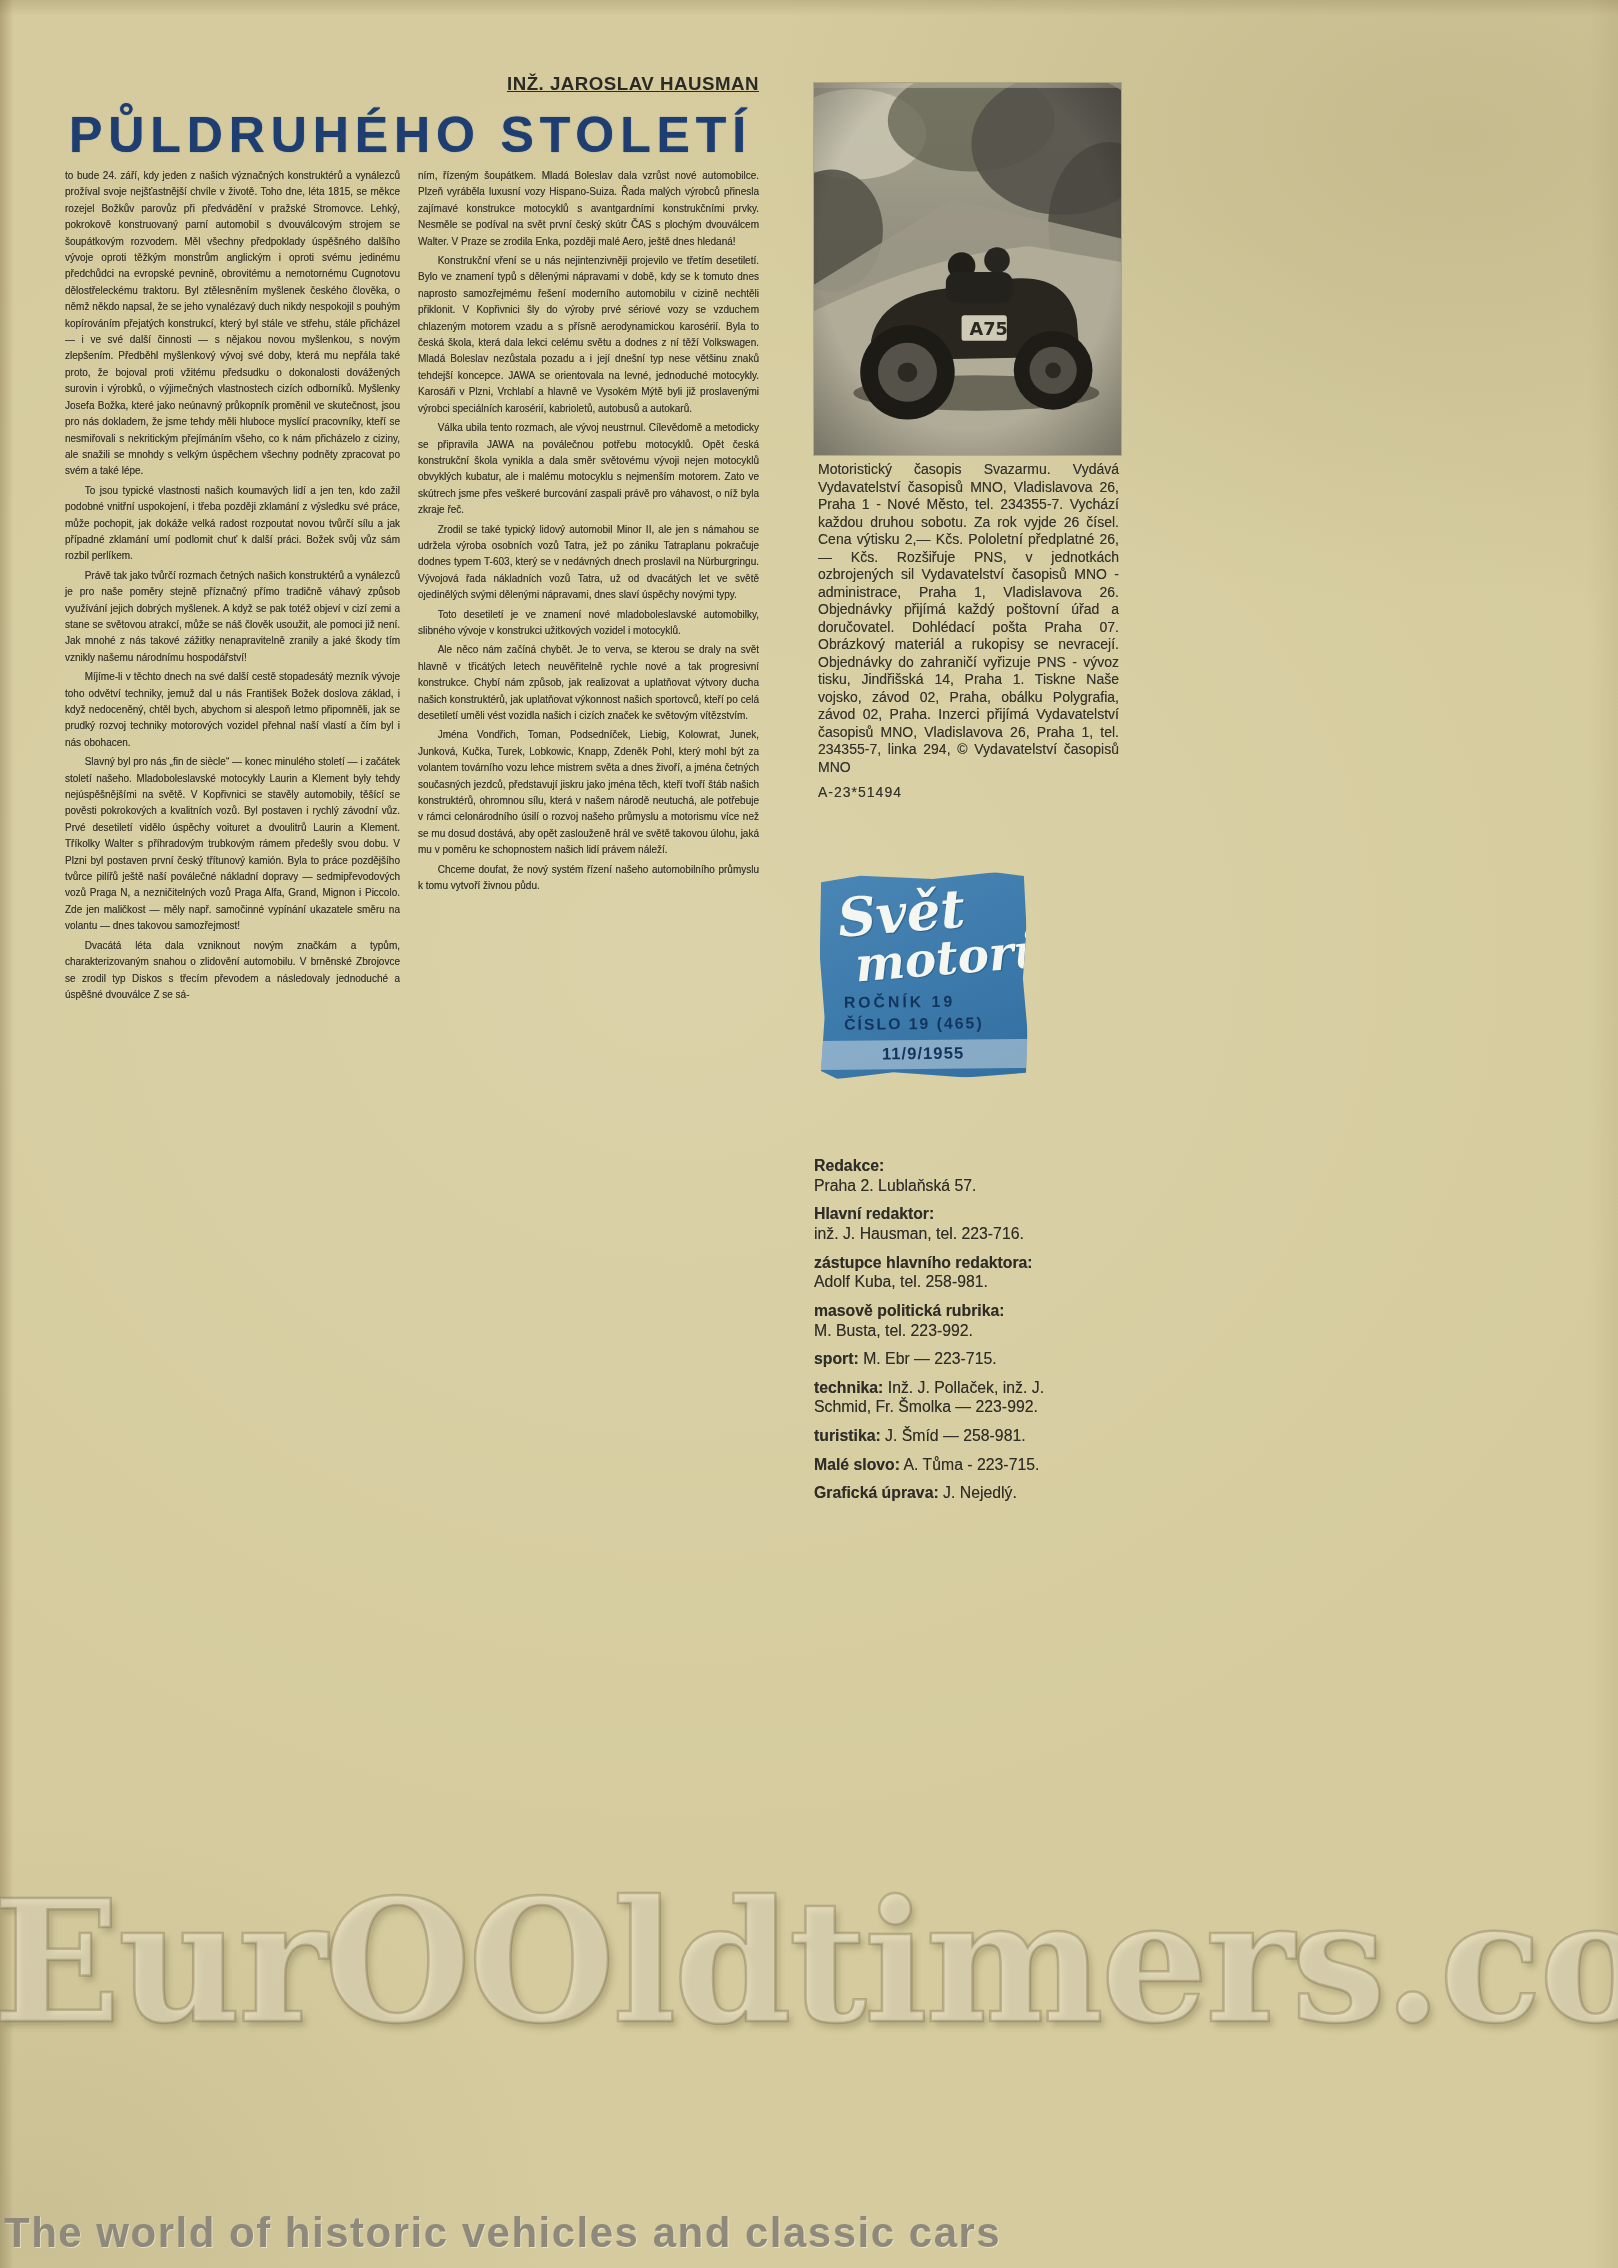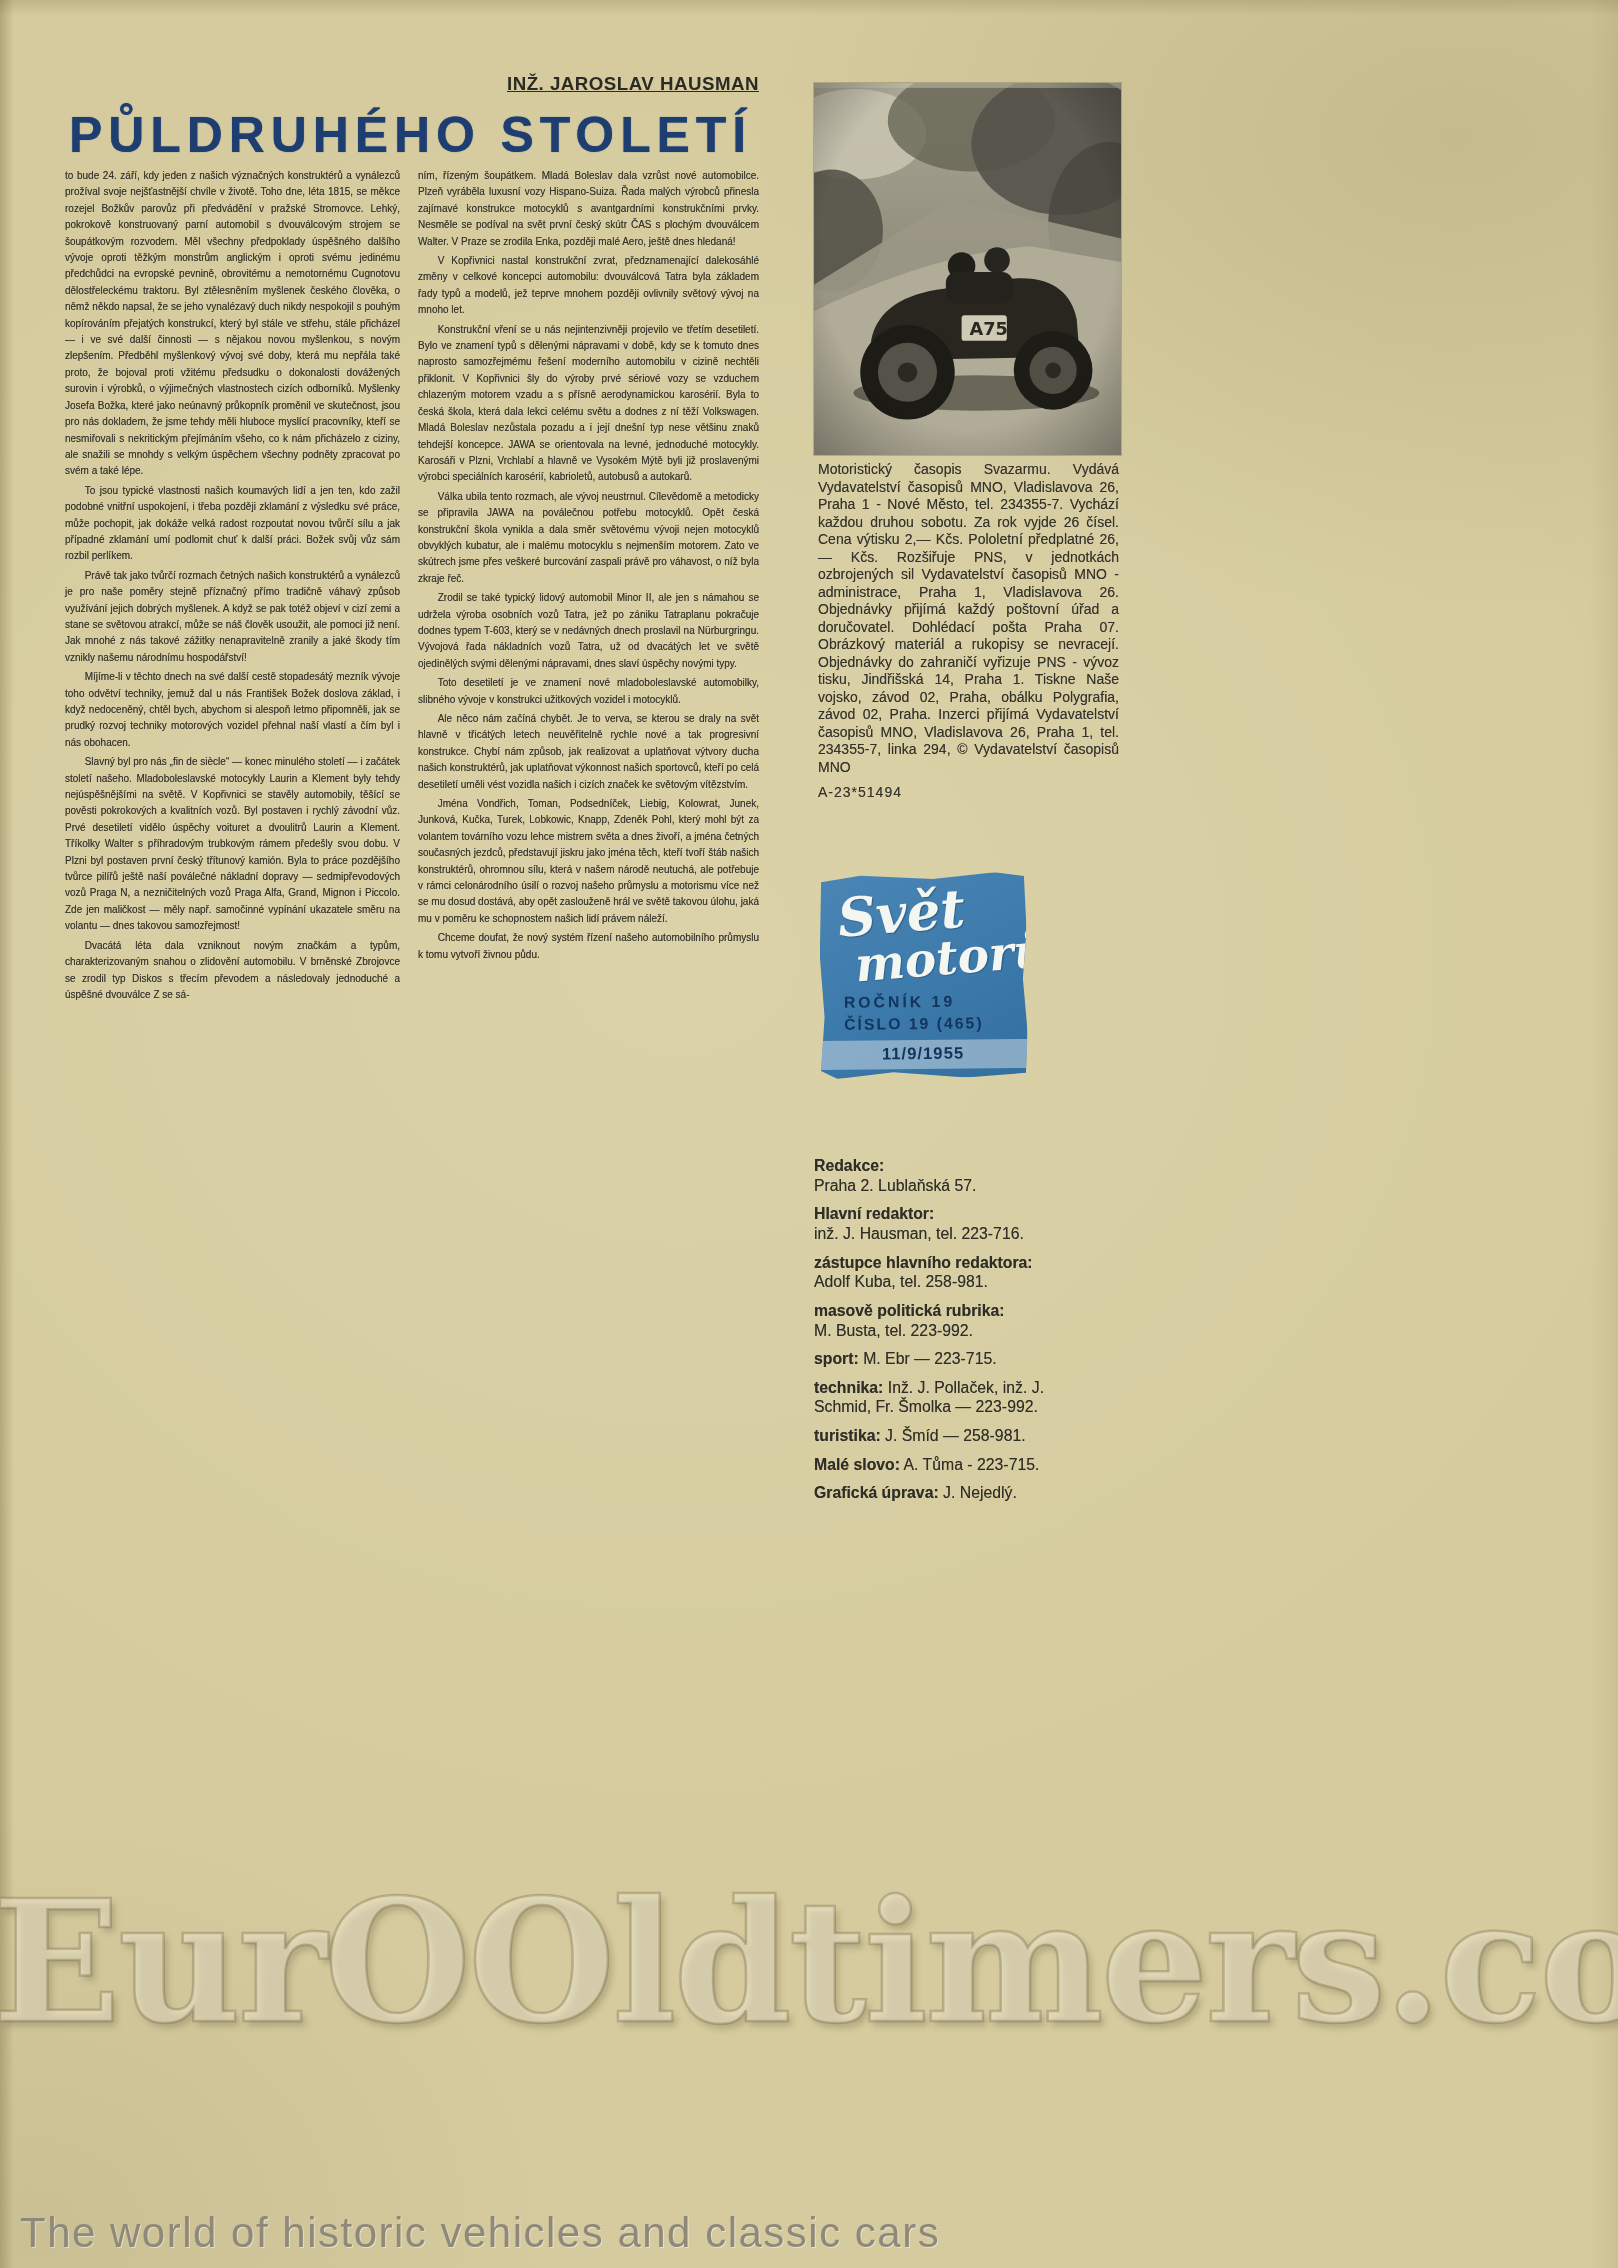--- a/index.html
+++ b/index.html
@@ -93,25 +93,26 @@
 
   .watermark {
     position: absolute; left: -7.9px; top: 1862px; width: 1635px;
     font-family: "DejaVu Serif", serif; font-weight: bold;
     font-size: 169px; white-space: nowrap; letter-spacing: -3px;
     color: rgba(238,232,205,0.55);
     -webkit-text-stroke: 2.5px rgba(125,110,75,0.38);
     text-shadow: 3.9px 4.9px 5.9px rgba(95,82,50,0.28);
   }
   .watermark-sub {
-    position: absolute; left: 20px; top: 2209px;
+    position: absolute; left: 4px; top: 2209px;
     font-family: "Liberation Sans", sans-serif;
     font-size: 42px; letter-spacing: 1.5px;
     color: #8e897a; text-shadow: 1px 1px 0 rgba(255,255,250,0.45);
     white-space: nowrap;
+    font-weight: bold;
   }
 </style>
 </head>
 <body>
 
 <div class="page">
 
   <div class="byline">INŽ. JAROSLAV HAUSMAN</div>
 
   <h1 class="headline">PŮLDRUHÉHO STOLETÍ</h1>
@@ -120,21 +121,20 @@
     <p class="noindent">to bude 24. září, kdy jeden z našich význačných konstruktérů a vynálezců prožíval svoje nejšťastnější chvíle v životě. Toho dne, léta 1815, se měkce rozejel Božkův parovůz při předvádění v pražské Stromovce. Lehký, pokrokově konstruovaný parní automobil s dvouválcovým strojem se šoupátkovým rozvodem. Měl všechny předpoklady úspěšného dalšího vývoje oproti těžkým monstrům anglickým i oproti svému jedinému předchůdci na evropské pevnině, obrovitému a nemotornému Cugnotovu dělostřeleckému traktoru. Byl ztělesněním myšlenek českého člověka, o němž někdo napsal, že se jeho vynalézavý duch nikdy nespokojil s pouhým kopírováním přejatých konstrukcí, který byl stále ve střehu, stále přicházel — i ve své další činnosti — s nějakou novou myšlenkou, s novým zlepšením. Předběhl myšlenkový vývoj své doby, která mu nepřála také proto, že bojoval proti vžitému předsudku o dokonalosti dovážených surovin i výrobků, o výjimečných vlastnostech cizích odborníků. Myšlenky Josefa Božka, které jako neúnavný průkopník proměnil ve skutečnost, jsou pro nás dokladem, že jsme tehdy měli hluboce myslící pracovníky, kteří se nesmiřovali s nekritickým přejímáním všeho, co k nám přicházelo z ciziny, ale snažili se mnohdy s velkým úspěchem všechny podněty zpracovat po svém a také lépe.</p>
     <p>To jsou typické vlastnosti našich koumavých lidí a jen ten, kdo zažil podobné vnitřní uspokojení, i třeba později zklamání z výsledku své práce, může pochopit, jak dokáže velká radost rozpoutat novou tvůrčí sílu a jak případné zklamání umí podlomit chuť k další práci. Božek svůj vůz sám rozbil perlíkem.</p>
     <p>Právě tak jako tvůrčí rozmach četných našich konstruktérů a vynálezců je pro naše poměry stejně příznačný přímo tradičně váhavý způsob využívání jejich dobrých myšlenek. A když se pak totéž objeví v cizí zemi a stane se světovou atrakcí, může se náš člověk usoužit, ale pomoci již není. Jak mnohé z nás takové zážitky nenapravitelně zranily a jaké škody tím vznikly našemu národnímu hospodářství!</p>
     <p>Míjíme-li v těchto dnech na své další cestě stopadesátý mezník vývoje toho odvětví techniky, jemuž dal u nás František Božek doslova základ, i když nedoceněný, chtěl bych, abychom si alespoň letmo připomněli, jak se prudký rozvoj techniky motorových vozidel přehnal naší vlastí a čím byl i nás obohacen.</p>
     <p>Slavný byl pro nás „fin de siècle“ — konec minulého století — i začátek století našeho. Mladoboleslavské motocykly Laurin a Klement byly tehdy nejúspěšnějšími na světě. V Kopřivnici se stavěly automobily, těšící se pověsti pokrokových a kvalitních vozů. Byl postaven i rychlý závodní vůz. Prvé desetiletí vidělo úspěchy voituret a dvoulitrů Laurin a Klement. Tříkolky Walter s příhradovým trubkovým rámem předešly svou dobu. V Plzni byl postaven první český třítunový kamión. Byla to práce pozdějšího tvůrce pilířů ještě naší poválečné nákladní dopravy — sedmipřevodových vozů Praga N, a nezničitelných vozů Praga Alfa, Grand, Mignon i Piccolo. Zde jen maličkost — měly např. samočinné vypínání ukazatele směru na volantu — dnes takovou samozřejmost!</p>
     <p>Dvacátá léta dala vzniknout novým značkám a typům, charakterizovaným snahou o zlidovění automobilu. V brněnské Zbrojovce se zrodil typ Diskos s třecím převodem a následovaly jednoduché a úspěšné dvouválce Z se sá-</p>
   </div>
 
   <div class="col col-2">
     <p class="noindent">ním, řízeným šoupátkem. Mladá Boleslav dala vzrůst nové automobilce. Plzeň vyráběla luxusní vozy Hispano-Suiza. Řada malých výrobců přinesla zajímavé konstrukce motocyklů s avantgardními konstrukčními prvky. Nesměle se podíval na svět první český skútr ČAS s plochým dvouválcem Walter. V Praze se zrodila Enka, později malé Aero, ještě dnes hledaná!</p>
-    <p>V Kopřivnici nastal konstrukční zvrat, předznamenající dalekosáhlé změny v celkové koncepci automobilu: dvouválcová Tatra byla základem řady typů a modelů, jež teprve mnohem později ovlivnily světový vývoj na mnoho let.</p>
     <p>Konstrukční vření se u nás nejintenzivněji projevilo ve třetím desetiletí. Bylo ve znamení typů s dělenými nápravami v době, kdy se k tomuto dnes naprosto samozřejmému řešení moderního automobilu v cizině nechtěli přiklonit. V Kopřivnici šly do výroby prvé sériové vozy se vzduchem chlazeným motorem vzadu a s přísně aerodynamickou karosérií. Byla to česká škola, která dala lekci celému světu a dodnes z ní těží Volkswagen. Mladá Boleslav nezůstala pozadu a i její dnešní typ nese většinu znaků tehdejší koncepce. JAWA se orientovala na levné, jednoduché motocykly. Karosáři v Plzni, Vrchlabí a hlavně ve Vysokém Mýtě byli již proslavenými výrobci speciálních karosérií, kabrioletů, autobusů a autokarů.</p>
     <p>Válka ubila tento rozmach, ale vývoj neustrnul. Cílevědomě a metodicky se připravila JAWA na poválečnou potřebu motocyklů. Opět česká konstrukční škola vynikla a dala směr světovému vývoji nejen motocyklů obvyklých kubatur, ale i malému motocyklu s nejmenším motorem. Zato ve skútrech jsme přes veškeré burcování zaspali právě pro váhavost, o níž byla zkraje řeč.</p>
     <p>Zrodil se také typický lidový automobil Minor II, ale jen s námahou se udržela výroba osobních vozů Tatra, jež po zániku Tatraplanu pokračuje dodnes typem T-603, který se v nedávných dnech proslavil na Nürburgringu. Vývojová řada nákladních vozů Tatra, už od dvacátých let ve světě ojedinělých svými dělenými nápravami, dnes slaví úspěchy novými typy.</p>
     <p>Toto desetiletí je ve znamení nové mladoboleslavské automobilky, slibného vývoje v konstrukci užitkových vozidel i motocyklů.</p>
     <p>Ale něco nám začíná chybět. Je to verva, se kterou se draly na svět hlavně v třicátých letech neuvěřitelně rychle nové a tak progresivní konstrukce. Chybí nám způsob, jak realizovat a uplatňovat výtvory ducha našich konstruktérů, jak uplatňovat výkonnost našich sportovců, kteří po celá desetiletí uměli vést vozidla našich i cizích značek ke světovým vítězstvím.</p>
     <p>Jména Vondřich, Toman, Podsedníček, Liebig, Kolowrat, Junek, Junková, Kučka, Turek, Lobkowic, Knapp, Zdeněk Pohl, který mohl být za volantem továrního vozu lehce mistrem světa a dnes živoří, a jména četných současných jezdců, představují jiskru jako jména těch, kteří tvoří štáb našich konstruktérů, ohromnou sílu, která v našem národě neutuchá, ale potřebuje v rámci celonárodního úsilí o rozvoj našeho průmyslu a motorismu více než se mu dosud dostává, aby opět zaslouženě hrál ve světě takovou úlohu, jaká mu v poměru ke schopnostem našich lidí právem náleží.</p>
     <p>Chceme doufat, že nový systém řízení našeho automobilního průmyslu k tomu vytvoří živnou půdu.</p>
   </div>
 
   <div class="photo">

